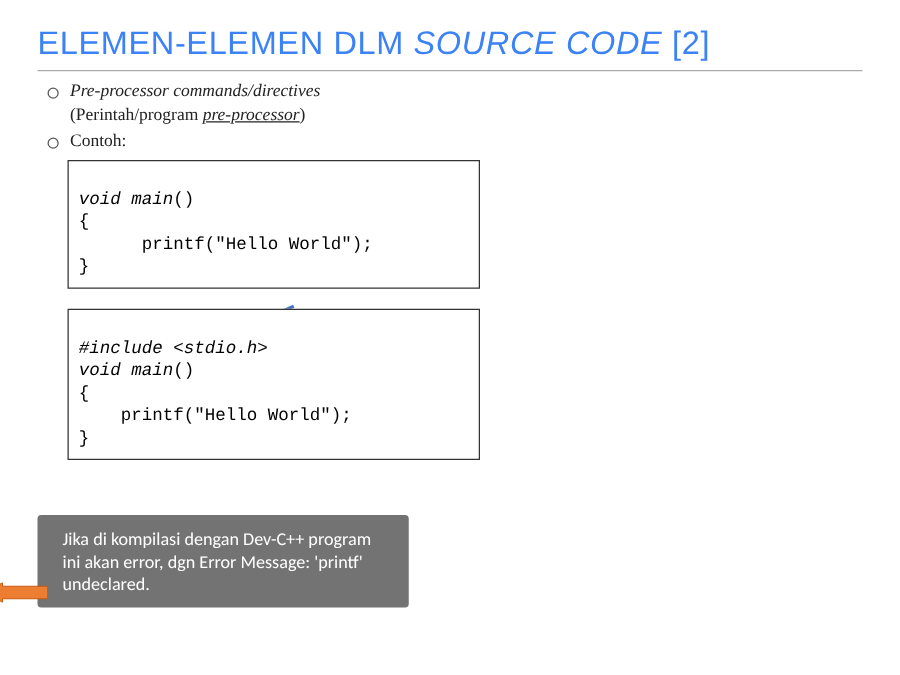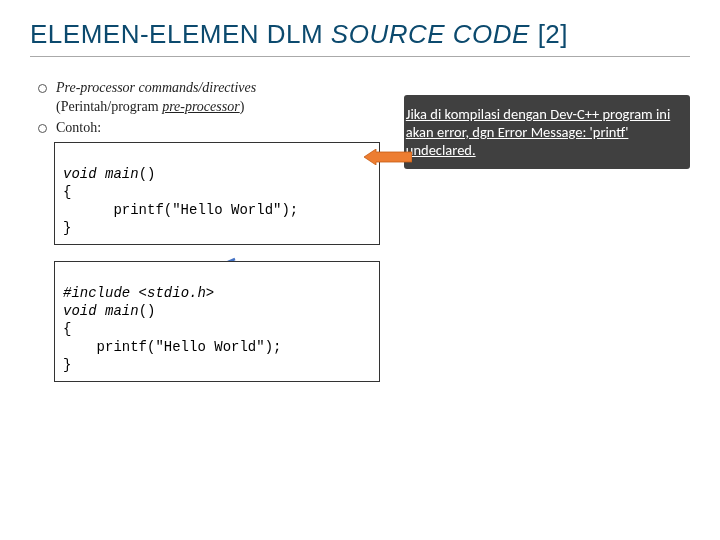--- a/index.html
+++ b/index.html
@@ -11,31 +11,32 @@
     position: relative;
     overflow: hidden;
   }
   .slide {
     padding: 20px 30px 20px 30px;
   }
   .title {
     font-family: Arial, sans-serif;
     font-size: 26px;
     font-weight: normal;
-    color: #0c4a6e;
+    color: #3b82f6;
     letter-spacing: 0.5px;
     border-bottom: 1px solid #aaa;
     padding-bottom: 6px;
-    margin-bottom: 22px;
+    margin-bottom: 8px;
     line-height: 1.15;
   }
   .title .italic { font-style: italic; }
   .content {
     display: flex;
-    gap: 24px;
+    gap: 12px;
+    flex-direction: column;
   }
   .left {
     width: 55%;
   }
   .right {
     width: 45%;
     position: relative;
   }
   .bullets {
     list-style: none;
@@ -68,28 +69,27 @@
     font-family: "Courier New", monospace;
     font-size: 14px;
     line-height: 1.3;
     white-space: pre;
     max-width: 330px;
     position: relative;
     background: #fff;
   }
   .codebox .bi { font-weight: normal; font-style: italic; }
   .callout {
-    background: #404040;
+    background: #737373;
     color: #fff;
     font-family: Calibri, Arial, sans-serif;
     font-size: 14.5px;
     line-height: 1.25;
-    padding: 10px 2px;
+    padding: 10px 20px;
     border-radius: 3px;
-    text-decoration: underline;
   }
   .callout .mono { font-family: "Courier New", monospace; }
   .callout1 { margin-top: 16px; margin-bottom: 10px; }
   .callout2 { margin-top: 54px; }
   .arrow-orange {
     position: absolute;
     left: -40px;
     top: 70px;
     width: 48px;
     height: 16px;

